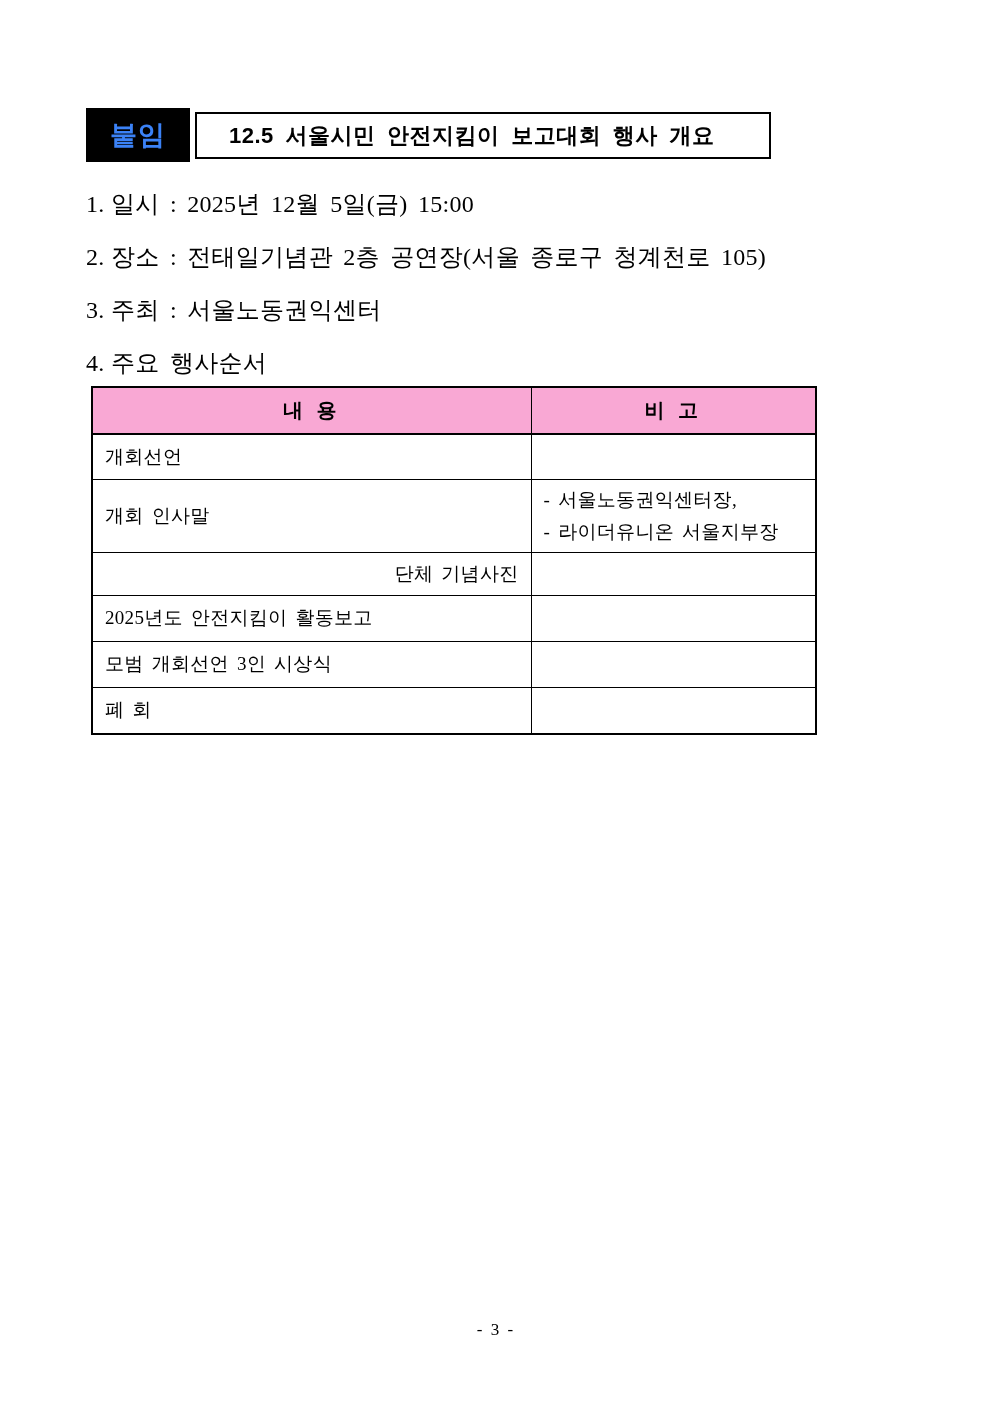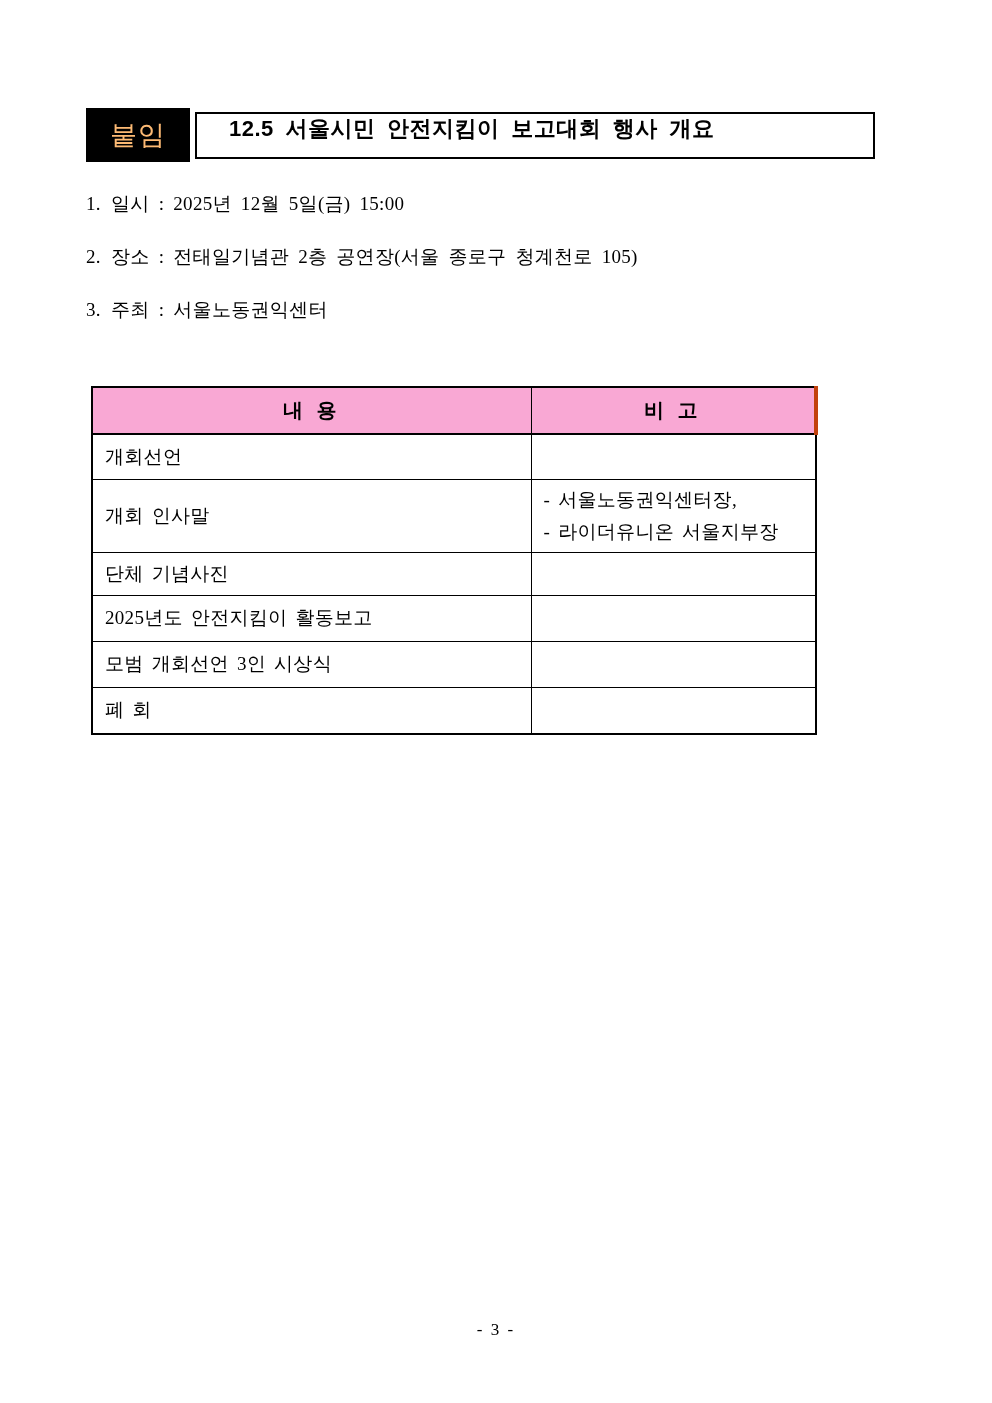--- a/index.html
+++ b/index.html
@@ -19,47 +19,47 @@
     top: 108px;
     left: 86px;
     width: 821px;
     height: 54px;
   }
   .badge-box {
     position: absolute;
     left: 0; top: 0;
     width: 104px; height: 54px;
     background: #000000;
-    color: #fdba74;
+    color: #3b82f6;
     display: flex; align-items: center; justify-content: center;
     font-family: "Liberation Sans", "DejaVu Sans", sans-serif;
-    font-weight: normal;
+    font-weight: bold;
     font-size: 27px;
     letter-spacing: 1px;
   }
   .title-box {
     position: absolute;
     left: 109px; top: 4px;
-    width: 680px; height: 47px;
+    width: 576px; height: 47px;
     border: 2px solid #000000;
     background: #ffffff;
-    display: flex; 
+    display: flex; align-items: center;
     padding-left: 32px;
     font-family: "Liberation Sans", "DejaVu Sans", sans-serif;
     font-weight: bold;
     font-size: 22px;
     letter-spacing: 0.5px;
     word-spacing: 5px;
   }
 
   
   .doc-list { position: absolute; left: 86px; top: 193px; width: 860px; }
   .doc-list-item {
     height: 53px;
-    font-size: 19px;
+    font-size: 24px;
     line-height: 22px;
     word-spacing: 4px;
     letter-spacing: 0.3px;
     white-space: nowrap;
   }
   .doc-list-item .num { display: inline-block; min-width: 25px; }
 
   
   .agenda-table-wrap { position: absolute; left: 91px; top: 386px; }
   table.agenda {
@@ -77,36 +77,36 @@
     border-bottom: 2px solid #000000;
     height: 47px;
     font-family: "Liberation Sans", "DejaVu Sans", sans-serif;
     font-weight: bold;
     font-size: 20px;
     letter-spacing: 4px;
     text-align: center;
     vertical-align: middle;
   }
   table.agenda th:first-child { border-left: 2px solid #000000; }
-  table.agenda th:last-child { border-right: 4px solid #c2410c; }
+  table.agenda th:last-child { border-right: 1px solid #c2410c; }
   table.agenda td {
     border: 1px solid #000000;
     font-size: 19px;
     vertical-align: middle;
     padding: 4px 12px;
     word-spacing: 3px;
     letter-spacing: 0.3px;
   }
   table.agenda td:first-child { border-left: 2px solid #000000; }
   table.agenda td:last-child { border-right: 2px solid #000000; margin-left: 10px; }
   table.agenda tr:last-child td { border-bottom: 2px solid #000000; }
   .note-line { line-height: 32px; white-space: nowrap; }
   .h45 { height: 45px; }
   .h70 { height: 70px; }
-  .h43 { height: 43px; }
+  .h43 { height: 43px; text-align: right; }
   .h46 { height: 46px; }
   .h47 { height: 47px; }
 
   
   .page-footer {
     position: absolute;
     top: 1320px;
     left: 0;
     width: 100%;
     text-align: center;
@@ -128,20 +128,23 @@
 
 <div class="doc-list">
   <div class="doc-list-item">
     <span class="num">1.</span><span>일시 : 2025년 12월 5일(금) 15:00</span>
   </div>
   <div class="doc-list-item">
     <span class="num">2.</span><span>장소 : 전태일기념관 2층 공연장(서울 종로구 청계천로 105)</span>
   </div>
   <div class="doc-list-item">
     <span class="num">3.</span><span>주최 : 서울노동권익센터</span>
+  </div>
+  <div class="doc-list-item">
+    <span class="num">4.</span><span>주요 행사순서</span>
   </div>
 </div>
 
 <div class="agenda-table-wrap">
   <table class="agenda">
     <colgroup>
         <col class="c1">
         <col class="c2">
       </colgroup>
     <thead>

